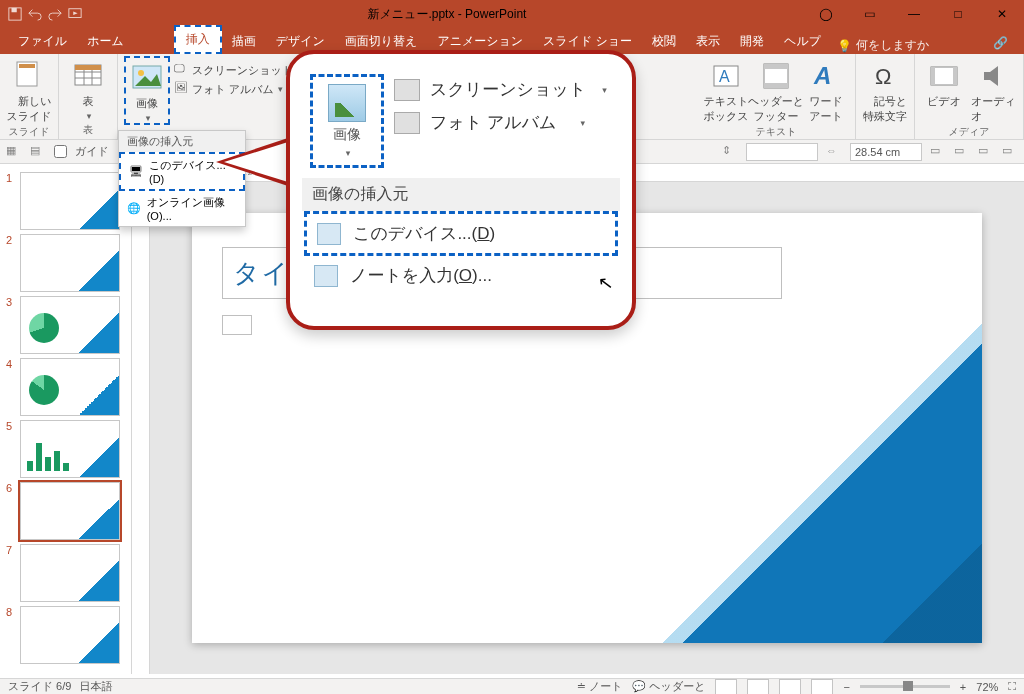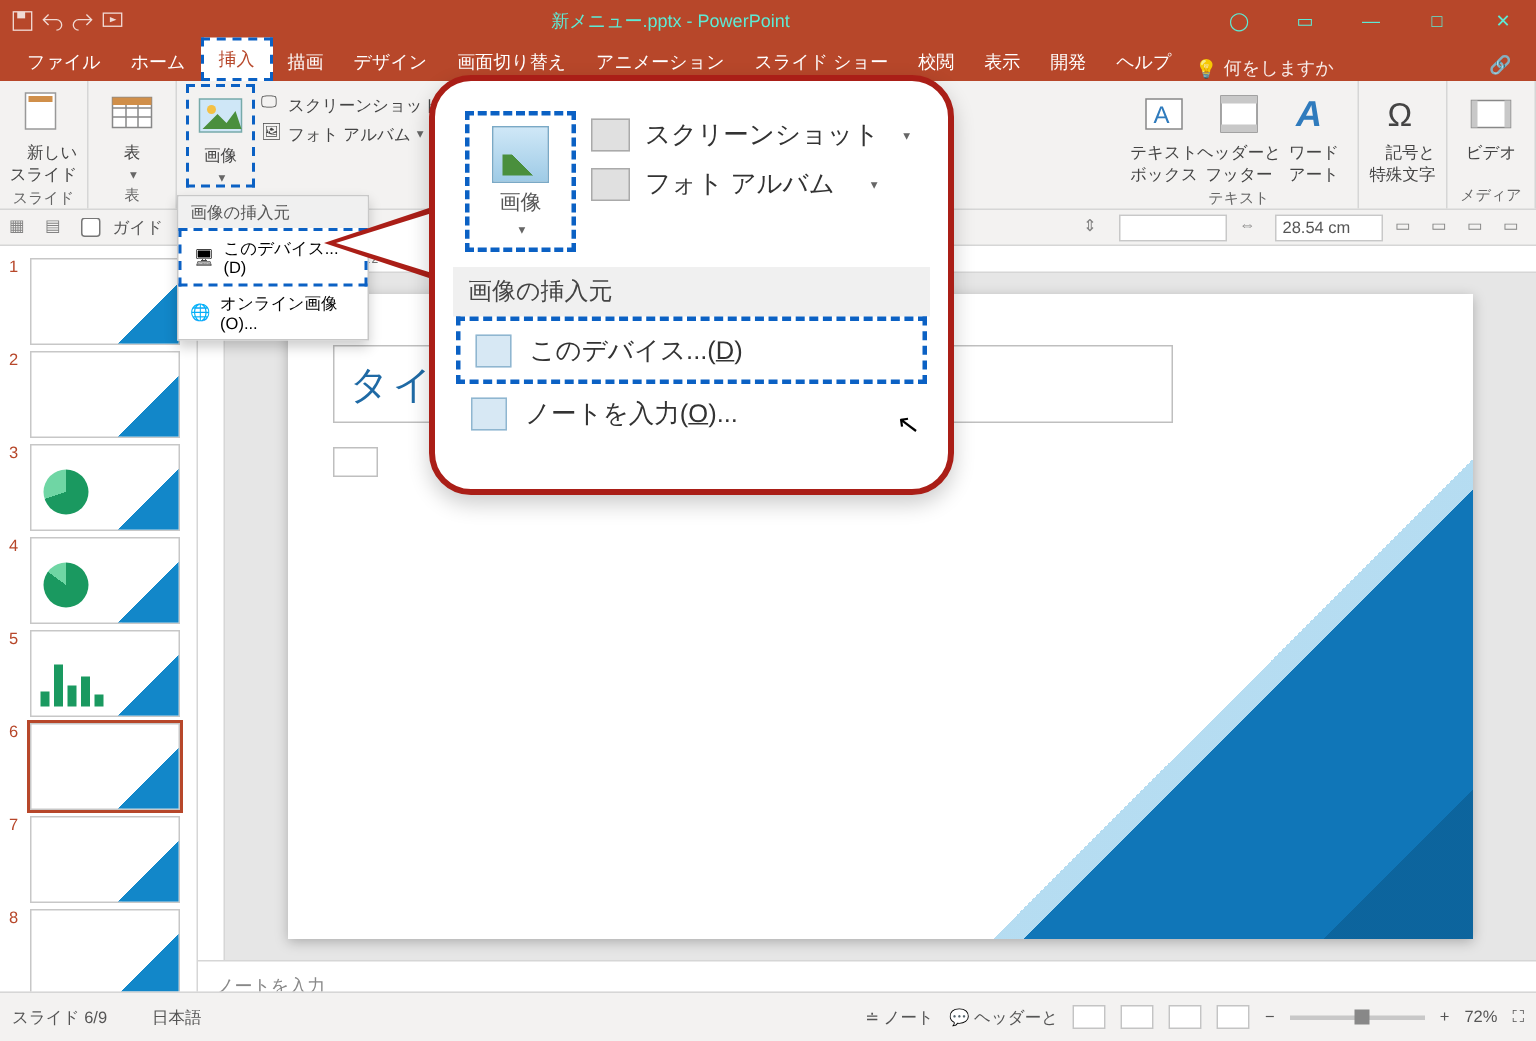--- a/index.html
+++ b/index.html
@@ -1,25 +1,25 @@
 <!DOCTYPE html>
 <html><head>
 <meta charset="utf-8">
 <style>
 * { margin:0; padding:0; box-sizing:border-box; font-family:"Yu Gothic UI","Meiryo",sans-serif; }
 body { width:1024px; height:694px; overflow:hidden; background:#fff; position:relative; }
-.titlebar { height:28px; background:#b7472a; display:flex; align-items:center; color:#5eead4; font-size:12px; }
+.titlebar { height:28px; background:#b7472a; display:flex; align-items:center; color:#000000; font-size:12px; }
 .titlebar .qat { display:flex; gap:6px; padding:0 8px; align-items:center; }
 .titlebar .qat-icon { width:14px; height:14px; opacity:.8; }
 .titlebar .title { flex:1; text-align:center; }
 .titlebar .win { display:flex; height:100%; }
 .titlebar .win div { width:44px; display:flex; align-items:center; justify-content:center; }
 .ribbon-tabs { height:26px; background:#b7472a; display:flex; align-items:end; color:#fff; font-size:12px; padding:0 8px; }
 .ribbon-tabs .tab { padding:4px 10px; cursor:pointer; }
-.ribbon-tabs .tab.active { background:#fff; color:#b7472a; }
+.ribbon-tabs .tab.active { background:#fff; color:#b7472a;margin-left:40px; }
 .ribbon-tabs .tell { margin-left:6px; display:flex; align-items:center; gap:4px; opacity:.9;}
 .ribbon-tabs .share { margin-left:auto; padding:4px 8px;}
 .ribbon { height:86px; background:#f3f2f1; border-bottom:1px solid #d6d6d6; display:flex; font-size:11px; color:#444; }
 .grp { display:flex; flex-direction:column; border-right:1px solid #d6d6d6; padding:2px 6px 0; }
 .grp .items { flex:1; display:flex; align-items:flex-start; gap:4px; }
 .grp .lbl { text-align:center; font-size:10px; color:#666; padding:1px 0 2px;}
 .bigbtn { display:flex; flex-direction:column; align-items:center; width:46px; padding-top:4px; gap:2px;}
 .bigbtn .ic { width:32px; height:32px; }
 .smallcol { display:flex; flex-direction:column; gap:3px; padding-top:6px;}
 .smallrow { display:flex; align-items:center; gap:2px; font-size:11px;}
@@ -42,21 +42,21 @@
 .ruler-v { width:18px; background:#fff; border-right:1px solid #d6d6d6;}
 .slide-stage { flex:1; display:flex; align-items:center; justify-content:center; position:relative;}
 .slide { width:790px; height:430px; background:#fff; box-shadow:0 2px 8px rgba(0,0,0,.25); position:relative; overflow:hidden;}
 .slide .bigtri { position:absolute; right:-60px; bottom:-60px; width:420px; height:420px; background:linear-gradient(135deg, transparent 50%, #1076b8 50%);}
 .slide .bigtri2{ position:absolute; right:-100px; bottom:-100px; width:520px; height:520px; background:linear-gradient(135deg, transparent 50%, #79c0e6 50%); opacity:.55;}
 .slide .bigtri3{ position:absolute; right:-40px; bottom:-200px; width:340px; height:340px; background:linear-gradient(135deg, transparent 50%, #0b5d92 50%); opacity:.7;}
 .slide .titlebox { position:absolute; left:30px; top:34px; width:560px; height:52px; border:1px solid #bfbfbf; display:flex; align-items:center; }
 .slide .titlebox span{ font-size:26px; color:#1f6aa5; padding-left:10px; letter-spacing:2px;}
 .slide .subbox{ position:absolute; left:30px; top:102px; width:30px; height:20px; border:1px solid #bfbfbf;}
 .notes { height:34px; background:#fff; border-top:1px solid #d6d6d6; display:flex; align-items:center; padding:0 12px; font-size:12px; color:#888;}
-.status { position:absolute; left:0; right:0; bottom:0; height:33px; background:#f3f2f1; border-top:1px solid #d6d6d6; display:flex; align-items:center; font-size:11px; color:#555; padding:0 8px; gap:30px;}
+.status { position:absolute; left:0; right:0; bottom:0; height:16px; background:#f3f2f1; border-top:1px solid #d6d6d6; display:flex; align-items:center; font-size:11px; color:#555; padding:0 8px; gap:8px;}
 .status .right { margin-left:auto; display:flex; align-items:center; gap:10px;}
 .status .vbtn { width:22px; height:16px; border:1px solid #c4c4c4; background:#fff;}
 .status .zoom-track{ width:90px; height:3px; background:#c8c8c8; position:relative;}
 .status .zoom-thumb{ position:absolute; left:48%; top:-4px; width:10px; height:10px; background:#888;}
 
 .small-drop { position:absolute; left:118px; top:130px; width:128px; background:#fff; border:1px solid #c8c8c8; box-shadow:0 4px 8px rgba(0,0,0,.2); font-size:11px; z-index:10;}
 .small-drop .hd { background:#f0f0f0; padding:3px 8px; color:#555; font-size:11px;}
 .small-drop .row { padding:4px 8px; display:flex; align-items:center; gap:6px;}
 .small-drop .row.sel{ border:2px dashed #0b61c4;}
 
@@ -271,20 +271,26 @@
   <div class="grp">
     <div class="items">
       <div class="bigbtn">
           <svg class="ic" viewBox="0 0 32 32">
             <rect x="3" y="7" width="26" height="18" fill="#fff" stroke="#888"></rect>
             <rect x="3" y="7" width="4" height="18" fill="#c8c8c8"></rect>
             <rect x="25" y="7" width="4" height="18" fill="#c8c8c8"></rect>
           </svg>
           <span>ビデオ</span>
         </div>
+      <div class="bigbtn">
+          <svg class="ic" viewBox="0 0 32 32">
+            <path d="M6 12 H12 L20 6 V26 L12 20 H6 Z" fill="#888"></path>
+          </svg>
+          <span>オーディオ</span>
+        </div>
     </div>
     <div class="lbl">メディア</div>
   </div>
 </div>
 
 <div class="options-bar">
   <span class="mini-ic">▦</span>
   <span class="mini-ic">▤</span>
   <input type="checkbox" style="">
   <span>ガイド</span>
@@ -390,23 +396,20 @@
           <div class="bigtri2"></div>
             <div class="bigtri"></div>
             <div class="bigtri3"></div>
           <div class="titlebox">
               <span>タイトル</span>
             </div>
           <div class="subbox"></div>
         </div>
       </div>
     </div>
-    <div class="notes">
-        <span>ノートを入力</span>
-      </div>
   </div>
 </div>
 
 <div class="callout">
   <div class="callout-tail"></div>
   <div class="callout-body">
     <div class="callout-inner">
       <div class="co-top">
         <div class="co-pict">
           <div class="pic-ic"></div>

